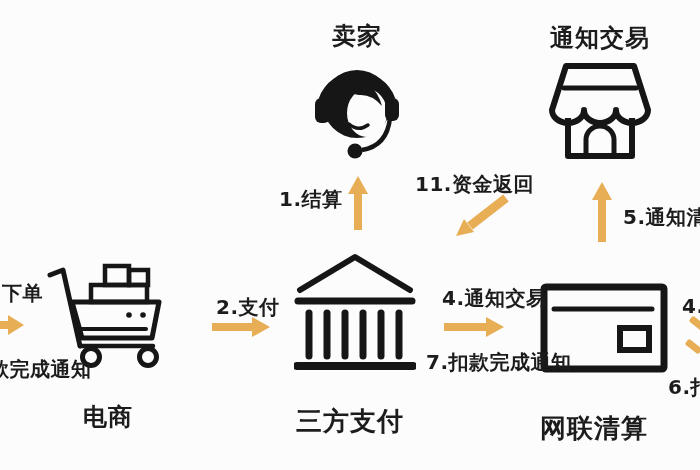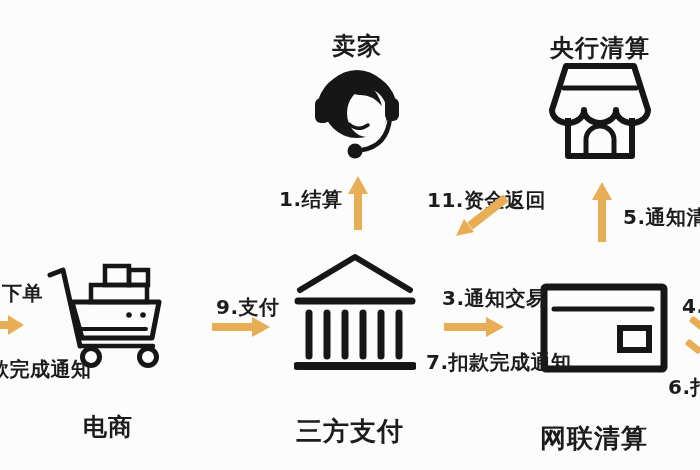--- a/index.html
+++ b/index.html
@@ -5,36 +5,36 @@
   html,body{margin:0;padding:0;}
   .stage{
     position:relative;
     width:700px;height:470px;
     background:#fcfcfc;
     overflow:hidden;
     font-family:"DejaVu Sans","Liberation Sans",sans-serif;
     color:#1c1c1c;
   }
   .abs{position:absolute;line-height:1;white-space:nowrap;}
-  .node-label{font-size:26px;font-weight:700;letter-spacing:1px;margin-top:10px;}
+  .node-label{font-size:26px;font-weight:700;letter-spacing:1px;}
   .flow-label{font-size:20px;font-weight:600;letter-spacing:0.5px;}
   .icon-stroke{stroke:#161616;fill:none;}
   .dash{
     position:absolute;width:17px;height:7px;border-radius:2px;
     background:#E8AE55;transform:rotate(38deg);
   }
 </style>
 </head>
 <body>
 
 <div class="stage">
 
   <div class="abs node-label" style="left:332px;top:24px;font-size:24px;">卖家</div>
 
-  <div class="abs node-label" style="left:550px;top:26px;font-size:24px;">央行清算</div>
+  <div class="abs node-label" style="left:550px;top:26px;font-size:24px;">通知交易</div>
 
   <div class="abs node-label" style="left:83px;top:405px;font-size:24px;">电商</div>
 
   <div class="abs node-label" style="left:540px;top:415px;">网联清算</div>
 
   <div class="abs node-label" style="left:296px;top:408px;">三方支付</div>
 
   <svg class="abs" style="left:314px;top:60px;" width="86" height="106" viewBox="0 0 86 106">
     <circle cx="43" cy="44" r="34" fill="#161616"></circle>
     <ellipse cx="53" cy="53" rx="20" ry="24" fill="#fcfcfc"></ellipse>
@@ -85,30 +85,30 @@
   <svg class="abs" style="left:540px;top:283px;" width="128" height="90" viewBox="0 0 128 90">
     <rect class="icon-stroke" stroke-width="7" x="4" y="4" width="120" height="82" rx="2"></rect>
     <path class="icon-stroke" stroke-width="5" stroke-linecap="round" d="M14,26 H112"></path>
     <rect class="icon-stroke" stroke-width="6" x="80" y="45" width="29" height="22"></rect>
   </svg>
 
   <div class="abs flow-label" style="left:2px;top:283px;">下单</div>
 
   <div class="abs flow-label" style="left:-11px;top:359px;">款完成通知</div>
 
-  <div class="abs flow-label" style="left:216px;top:297px;">9.支付</div>
+  <div class="abs flow-label" style="left:216px;top:297px;">2.支付</div>
 
 
-  <div class="abs flow-label" style="left:442px;top:288px;">3.通知交易</div>
+  <div class="abs flow-label" style="left:442px;top:288px;">4.通知交易</div>
 
   <div class="abs flow-label" style="left:426px;top:352px;">7.扣款完成通知</div>
 
   <div class="abs flow-label" style="left:279px;top:189px;">1.结算</div>
 
-  <div class="abs flow-label" style="left:415px;top:190px;margin-left:12px;">11.资金返回</div>
+  <div class="abs flow-label" style="left:415px;top:174px;">11.资金返回</div>
 
   <div class="abs flow-label" style="left:623px;top:207px;">5.通知清算</div>
 
   <div class="abs flow-label" style="left:682px;top:296px;">4.</div>
 
   <div class="abs flow-label" style="left:668px;top:377px;">6.扣</div>
 
   <svg class="abs" style="left:-16px;top:313px;" width="40" height="24" viewBox="0 0 40 24">
     <path d="M0,12 H26" stroke="#E8AE55" stroke-width="8"></path>
     <polygon points="24,2 40,12 24,22" fill="#E8AE55"></polygon>

